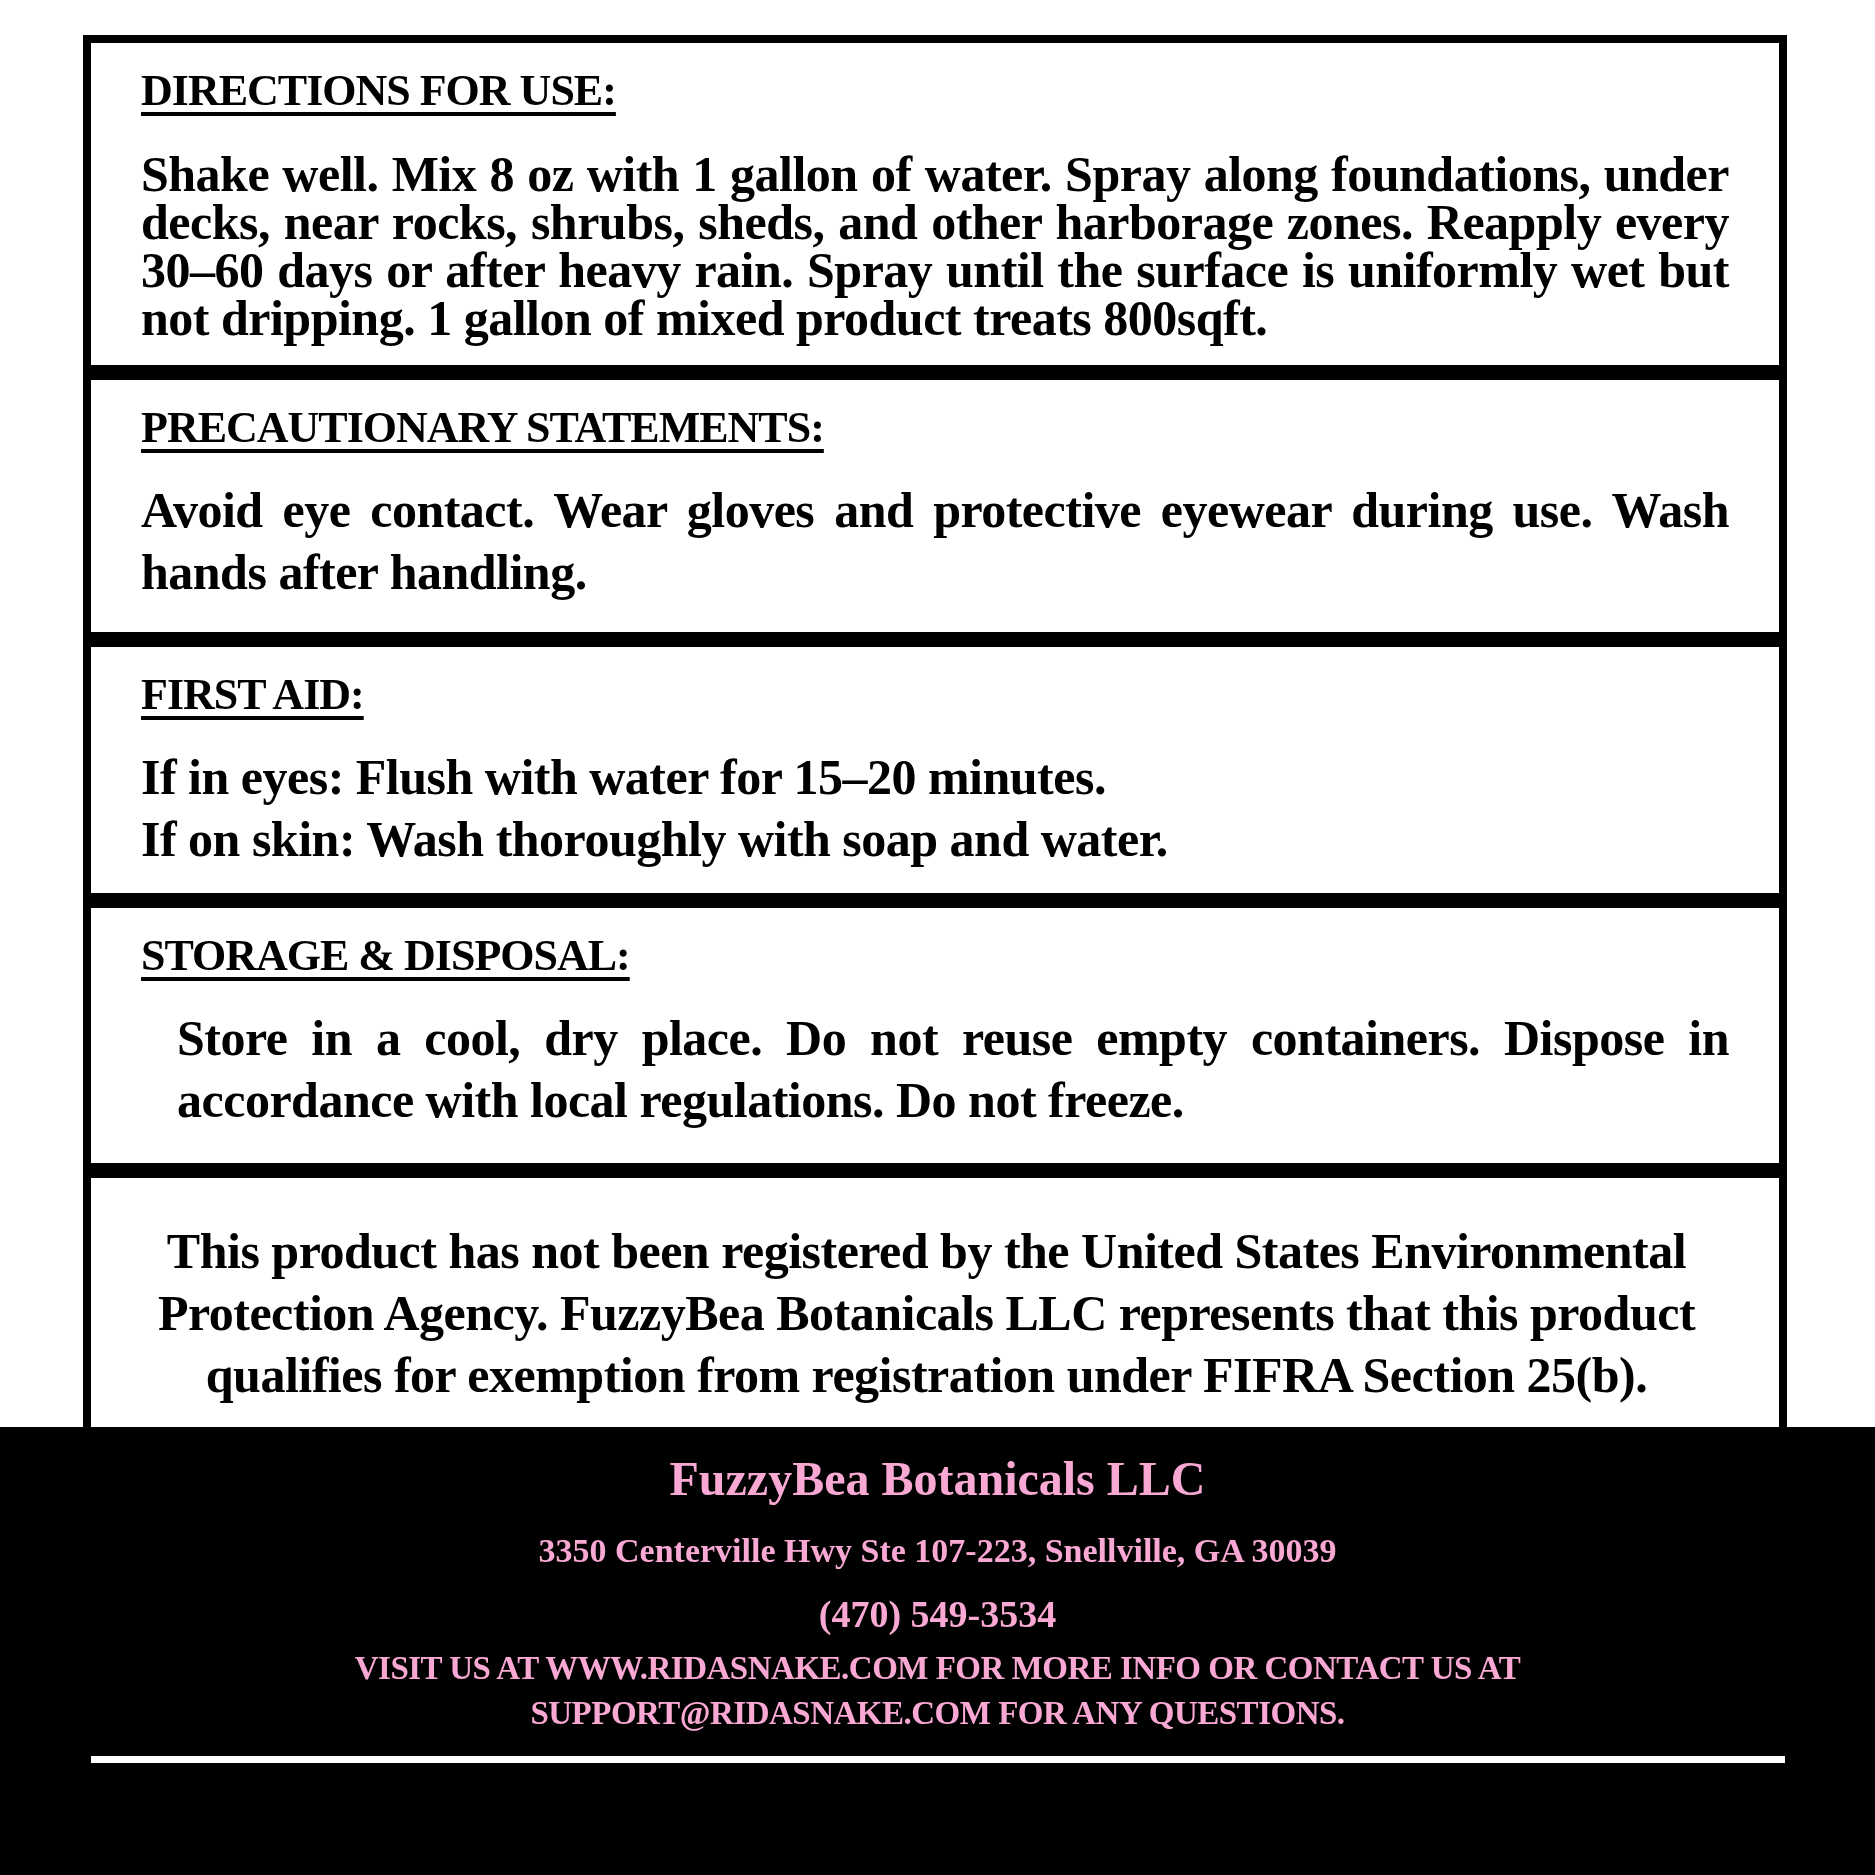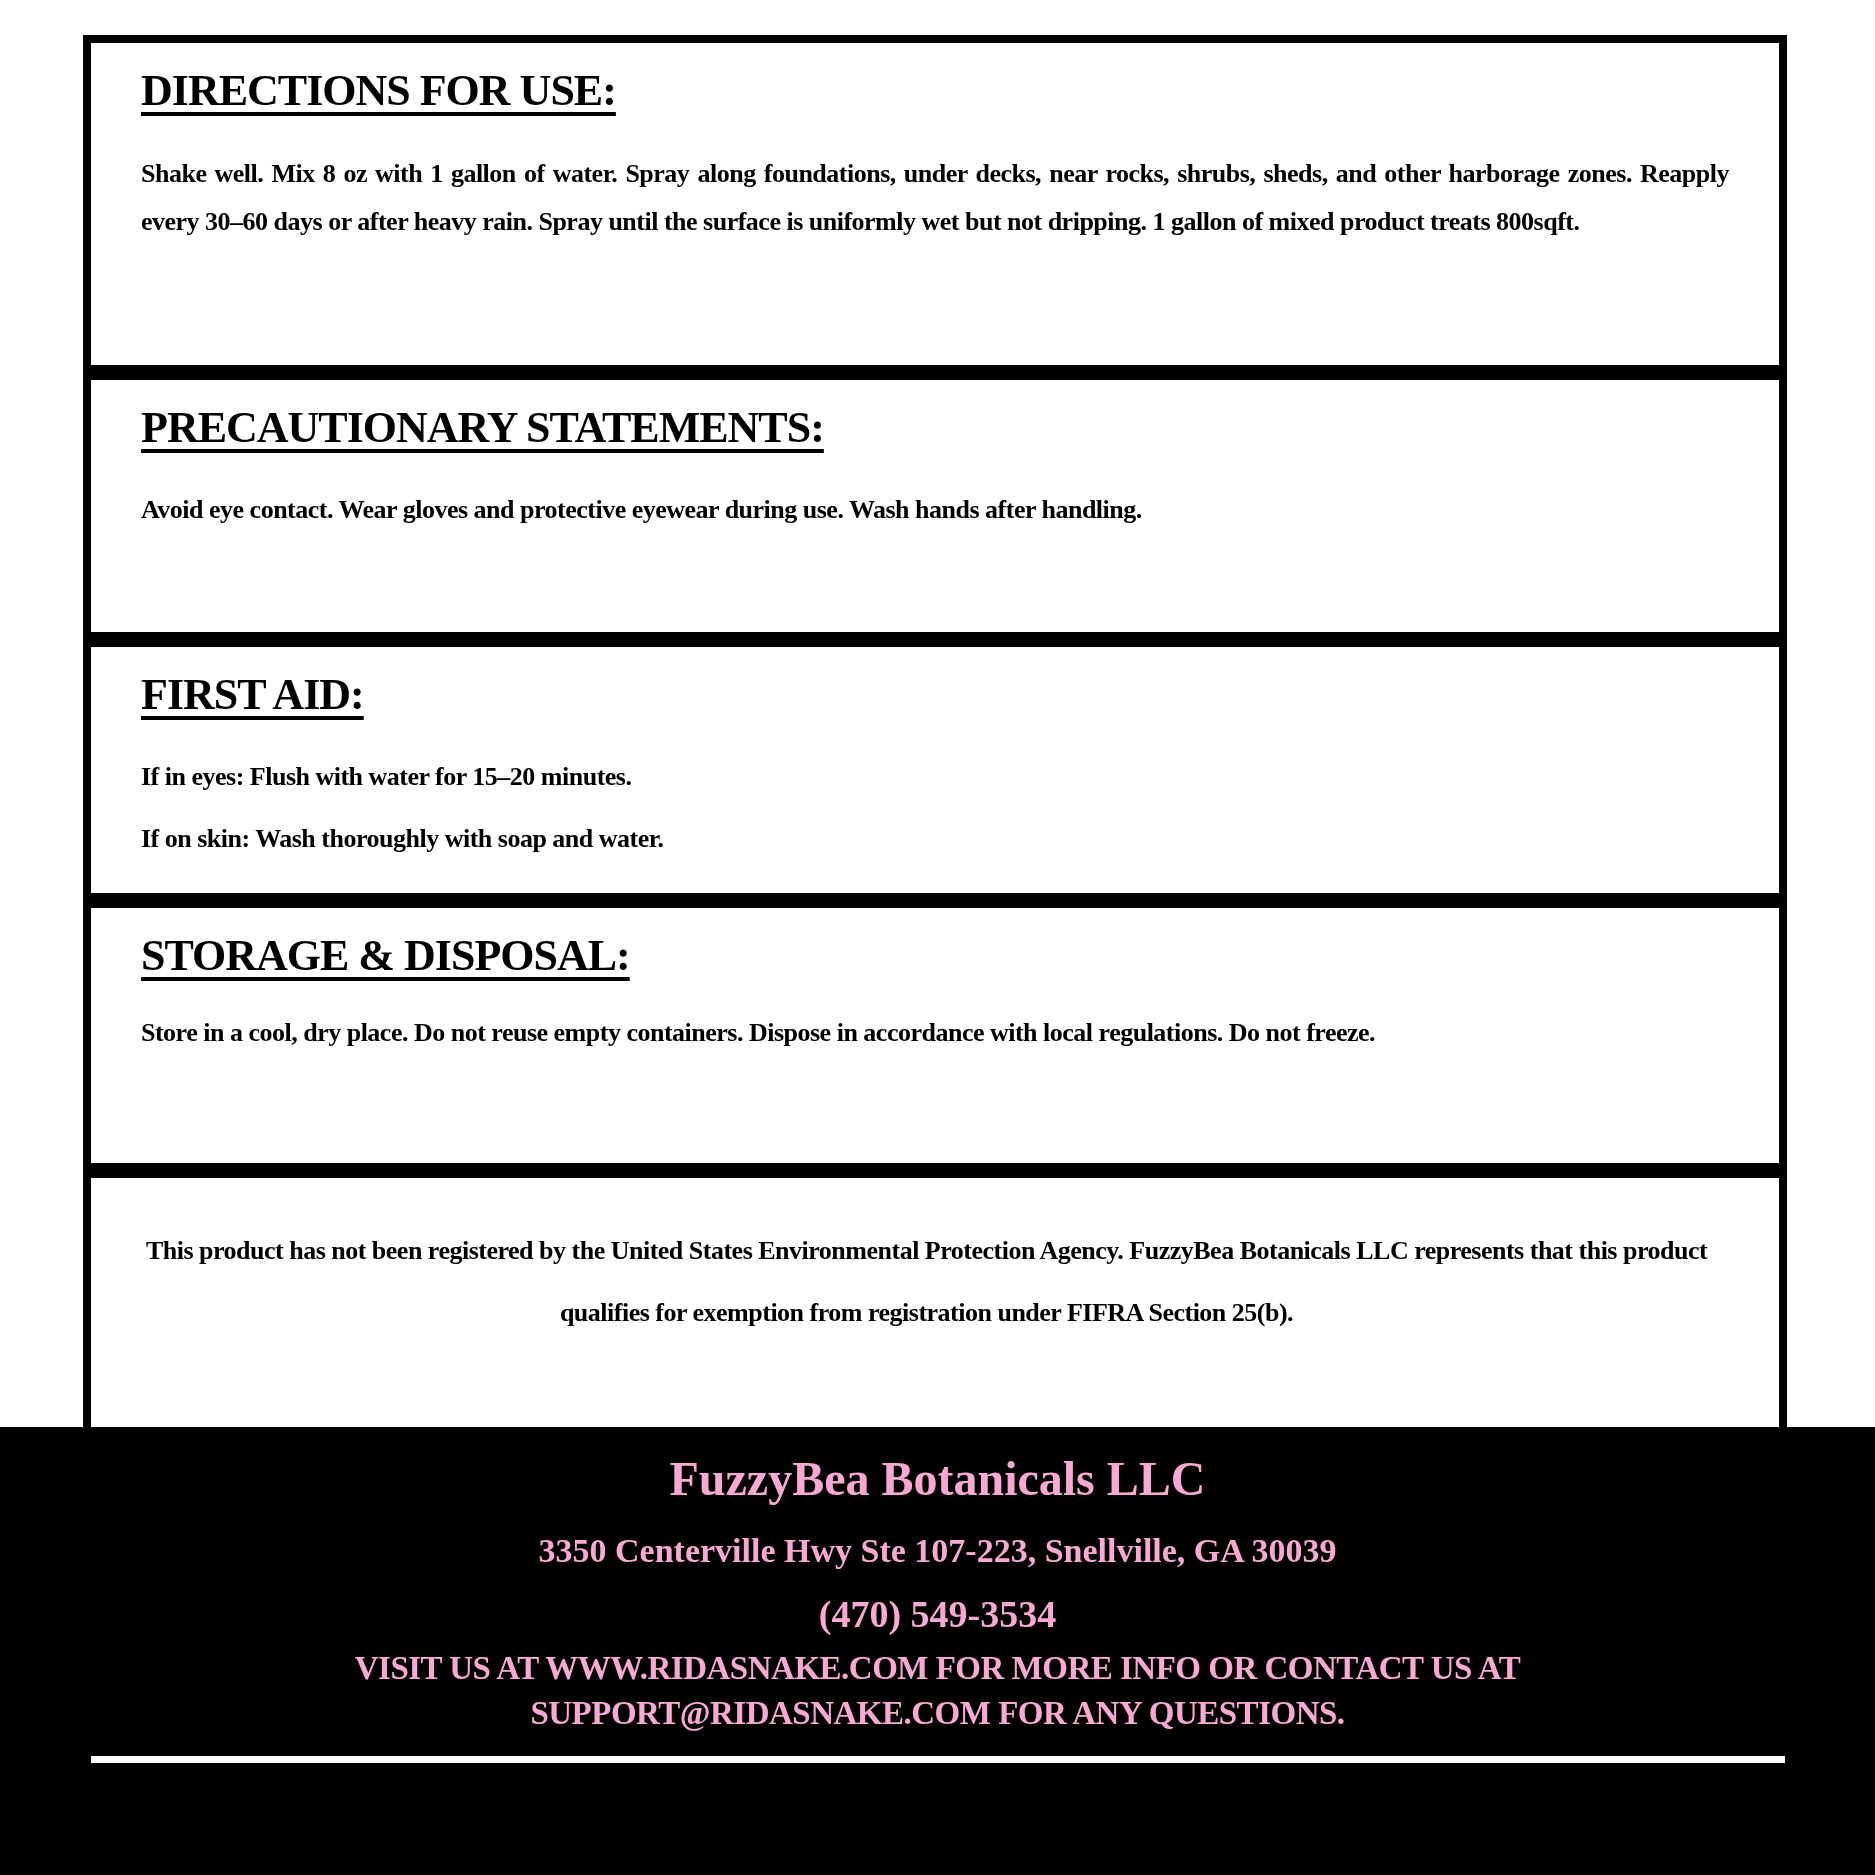--- a/index.html
+++ b/index.html
@@ -12,30 +12,30 @@
   .label-box {
     position:absolute; left:83px; top:35px; width:1704px; height:1392px;
     box-sizing:border-box; border:8px solid #000; border-bottom:0;
     overflow:hidden; background:#fff;
   }
   .sec { box-sizing:border-box; padding:22px 50px 0 50px; }
   .sec h2 {
     margin:0; font-size:44px; font-weight:bold; letter-spacing:-1px;
     text-decoration:underline; text-decoration-thickness:4px; text-underline-offset:7px;
   }
-  .sec .body { font-weight:bold; font-size:26px; letter-spacing:-0.5px; margin:0; }
+  .sec .body { font-weight:bold; font-size:50px; letter-spacing:-0.5px; margin:0; }
   .justify { text-align:justify; }
   #sec-directions    { height:322px; }
   #sec-directions .body { margin-top:34px; line-height:48px; }
   #sec-precautionary { height:252px; }
   #sec-precautionary .body { margin-top:26px; line-height:62px; }
   #sec-firstaid      { height:246px; }
   #sec-firstaid .body { margin-top:26px; line-height:62px; }
   #sec-storage       { height:255px; }
-  #sec-storage .body { margin-top:26px; line-height:52px; }
+  #sec-storage .body { margin-top:26px; line-height:62px;margin-left:36px; }
   #sec-exemption     { height:257px; padding-top:42px;padding-left:33px; }
   #sec-exemption .body { line-height:62px; text-align:center; }
   .divider { height:15px; background:#000; margin:0 -8px; }
   .footer {
     position:absolute; left:0; top:1427px; width:1875px; height:448px;
     background:#000000; color:#f9a8d4; text-align:center;
   }
   .footer .company { padding-top:24px; font-size:48px; font-weight:bold; }
   .footer .address { margin-top:26px; font-size:34px; font-weight:bold; }
   .footer .phone   { margin-top:22px; font-size:38px; font-weight:bold; }

